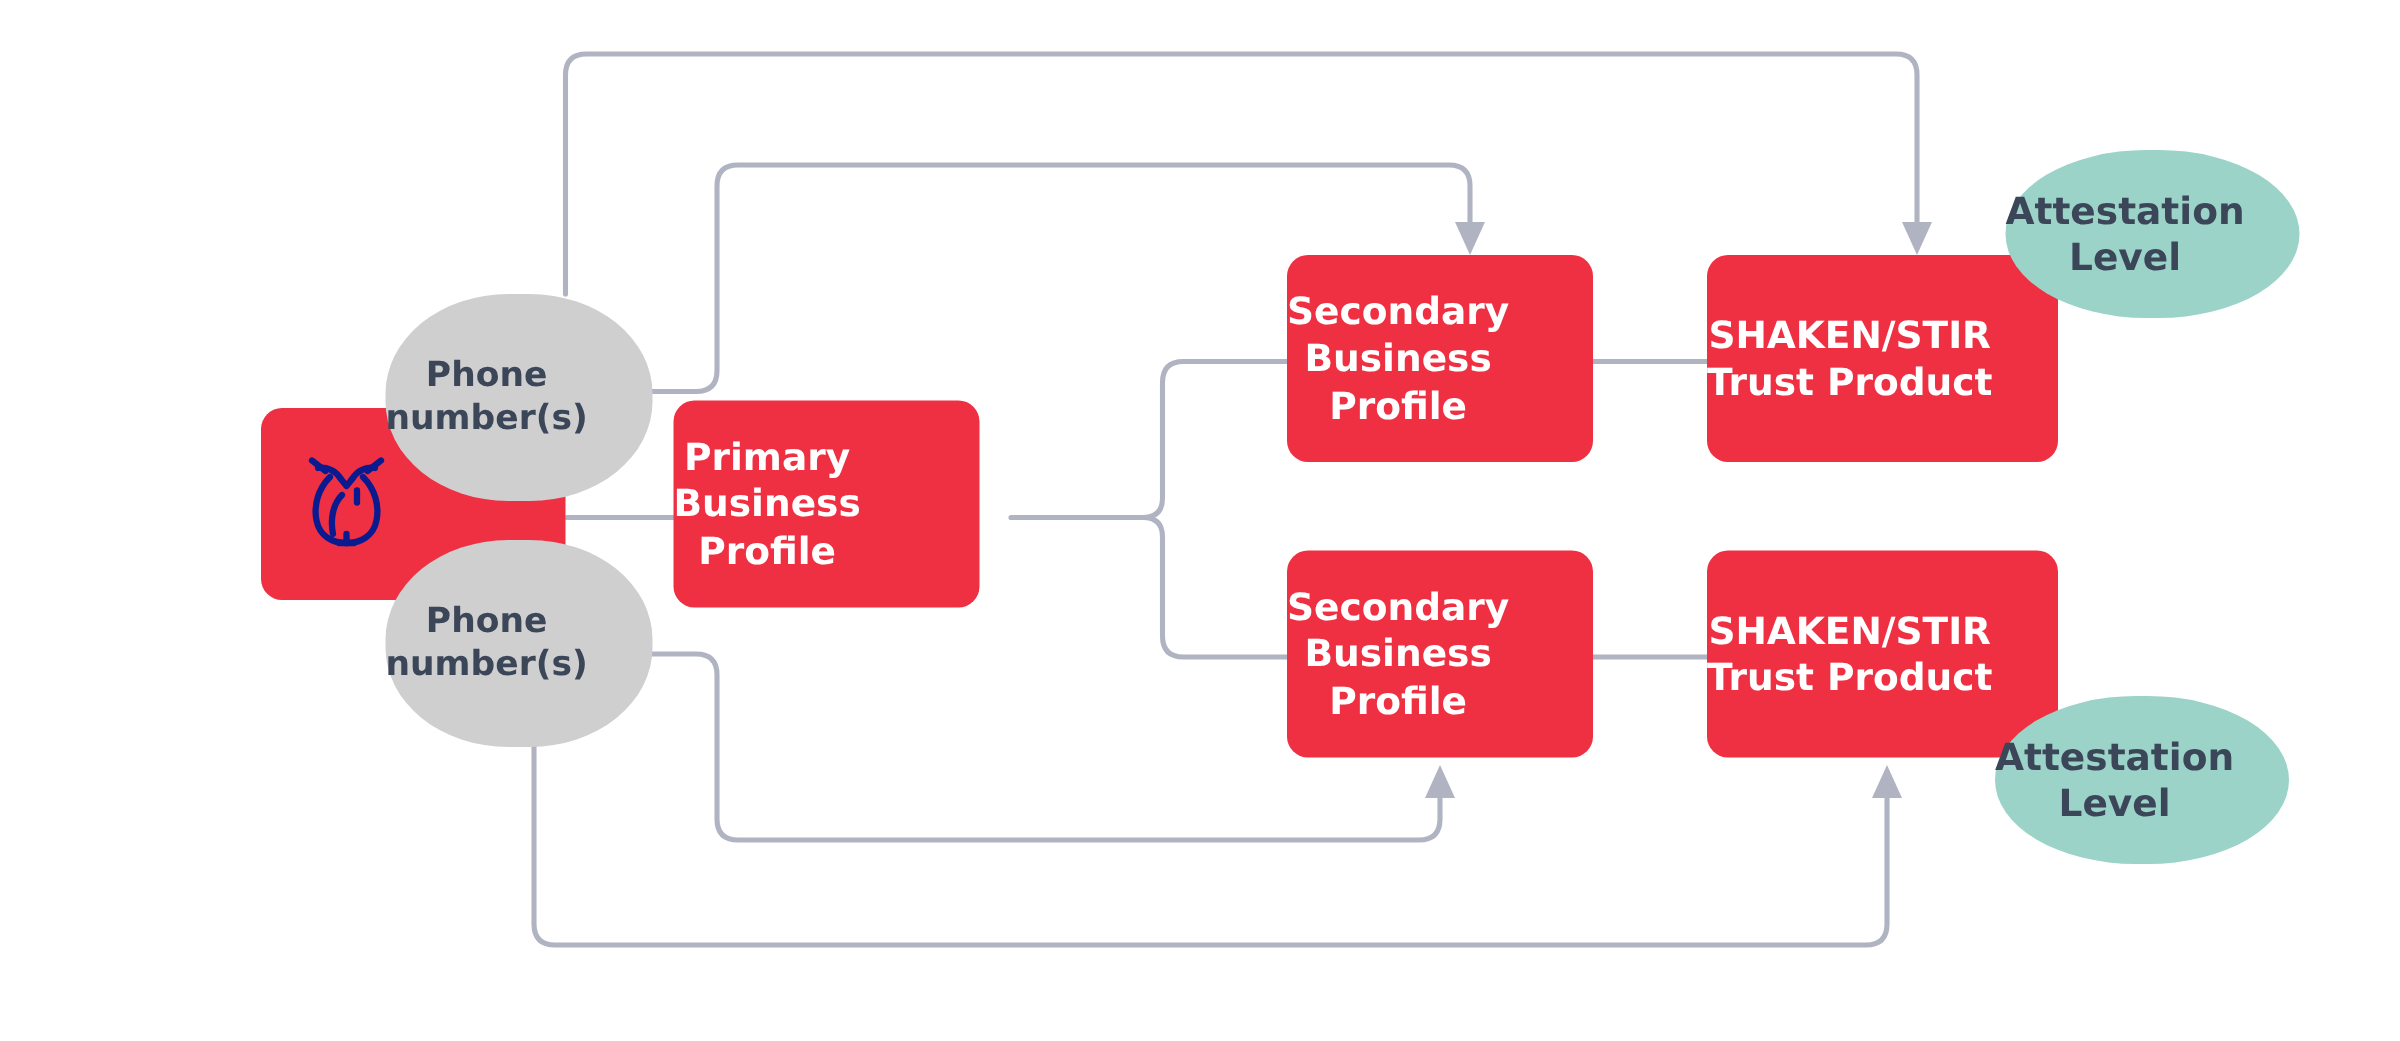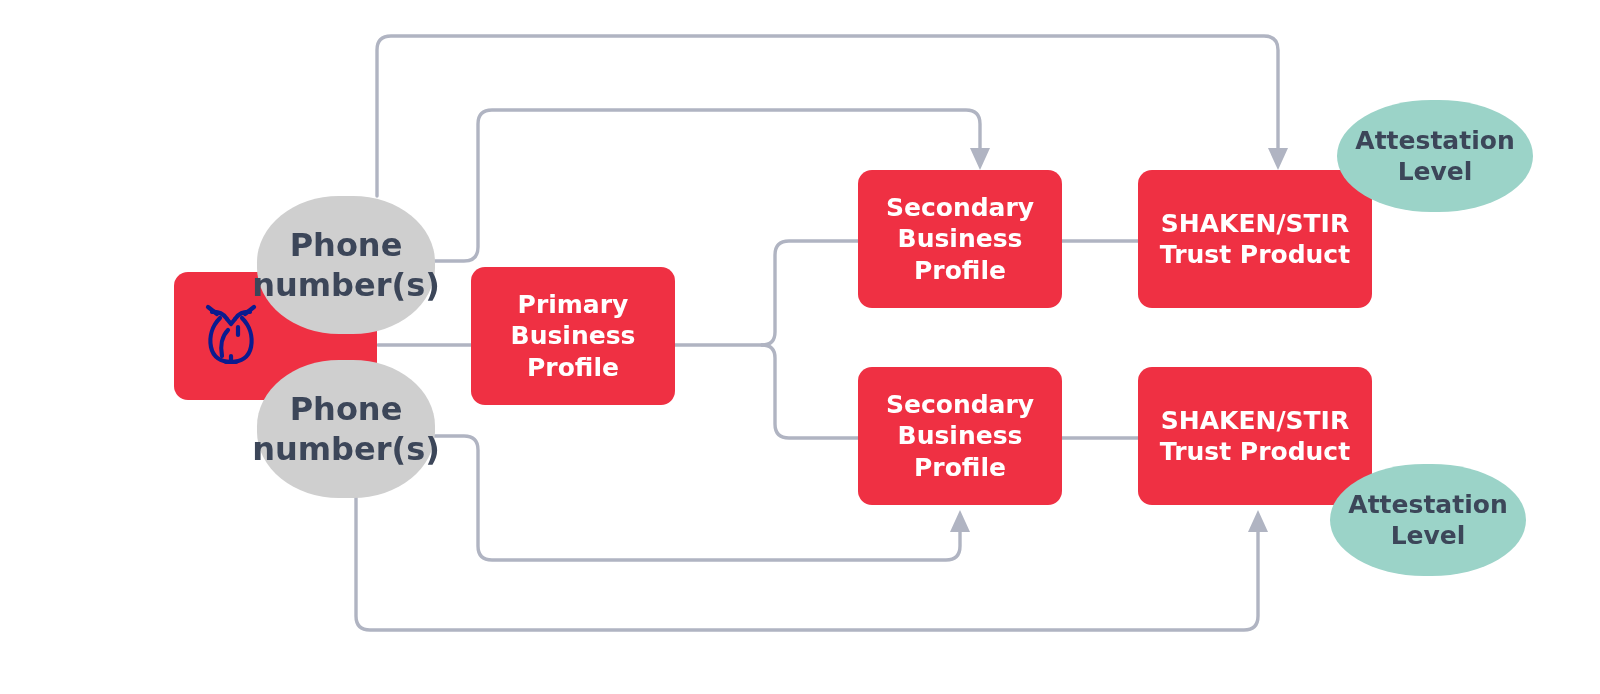--- a/index.html
+++ b/index.html
@@ -22,21 +22,20 @@
     left: 0;
     top: 0;
     width: 1600px;
     height: 694px;
     pointer-events: none;
   }
   .node {
     position: absolute;
     display: flex;
     align-items: center;
-    justify-content: center;
     text-align: center;
     box-sizing: border-box;
     line-height: 1.26;
   }
   .node-label {
     display: block;
     white-space: pre-line;
   }
 
   
@@ -54,21 +53,21 @@
     position: absolute;
     pointer-events: none;
   }
 
   
   .phone-bubble {
     background: #cfcfcf;
     border-radius: 46% 46% 46% 46% / 48% 48% 48% 48%;
     color: #3c4659;
     font-weight: bold;
-    font-size: 32px;
+    font-size: 23px;
   }
 
   
   .red-box {
     background: #ef3043;
     border-radius: 14px;
     color: #ffffff;
     font-weight: bold;
     font-size: 25px;
   }
@@ -145,21 +144,21 @@
   <div class="node phone-bubble" style="left:257px; top:196px; width:178px; height:138px;">
     <span class="node-label">Phone
 number(s)</span>
   </div>
 
   <div class="node phone-bubble" style="left:257px; top:360px; width:178px; height:138px;">
     <span class="node-label">Phone
 number(s)</span>
   </div>
 
-  <div class="node red-box" style="left:471px; top:267px; width:204px; height:138px;">
+  <div class="node red-box" style="left:449px; top:267px; width:204px; height:138px;">
     <span class="node-label">Primary
 Business
 Profile</span>
   </div>
 
   <div class="node red-box" style="left:858px; top:170px; width:204px; height:138px;">
     <span class="node-label">Secondary
 Business
 Profile</span>
   </div>

